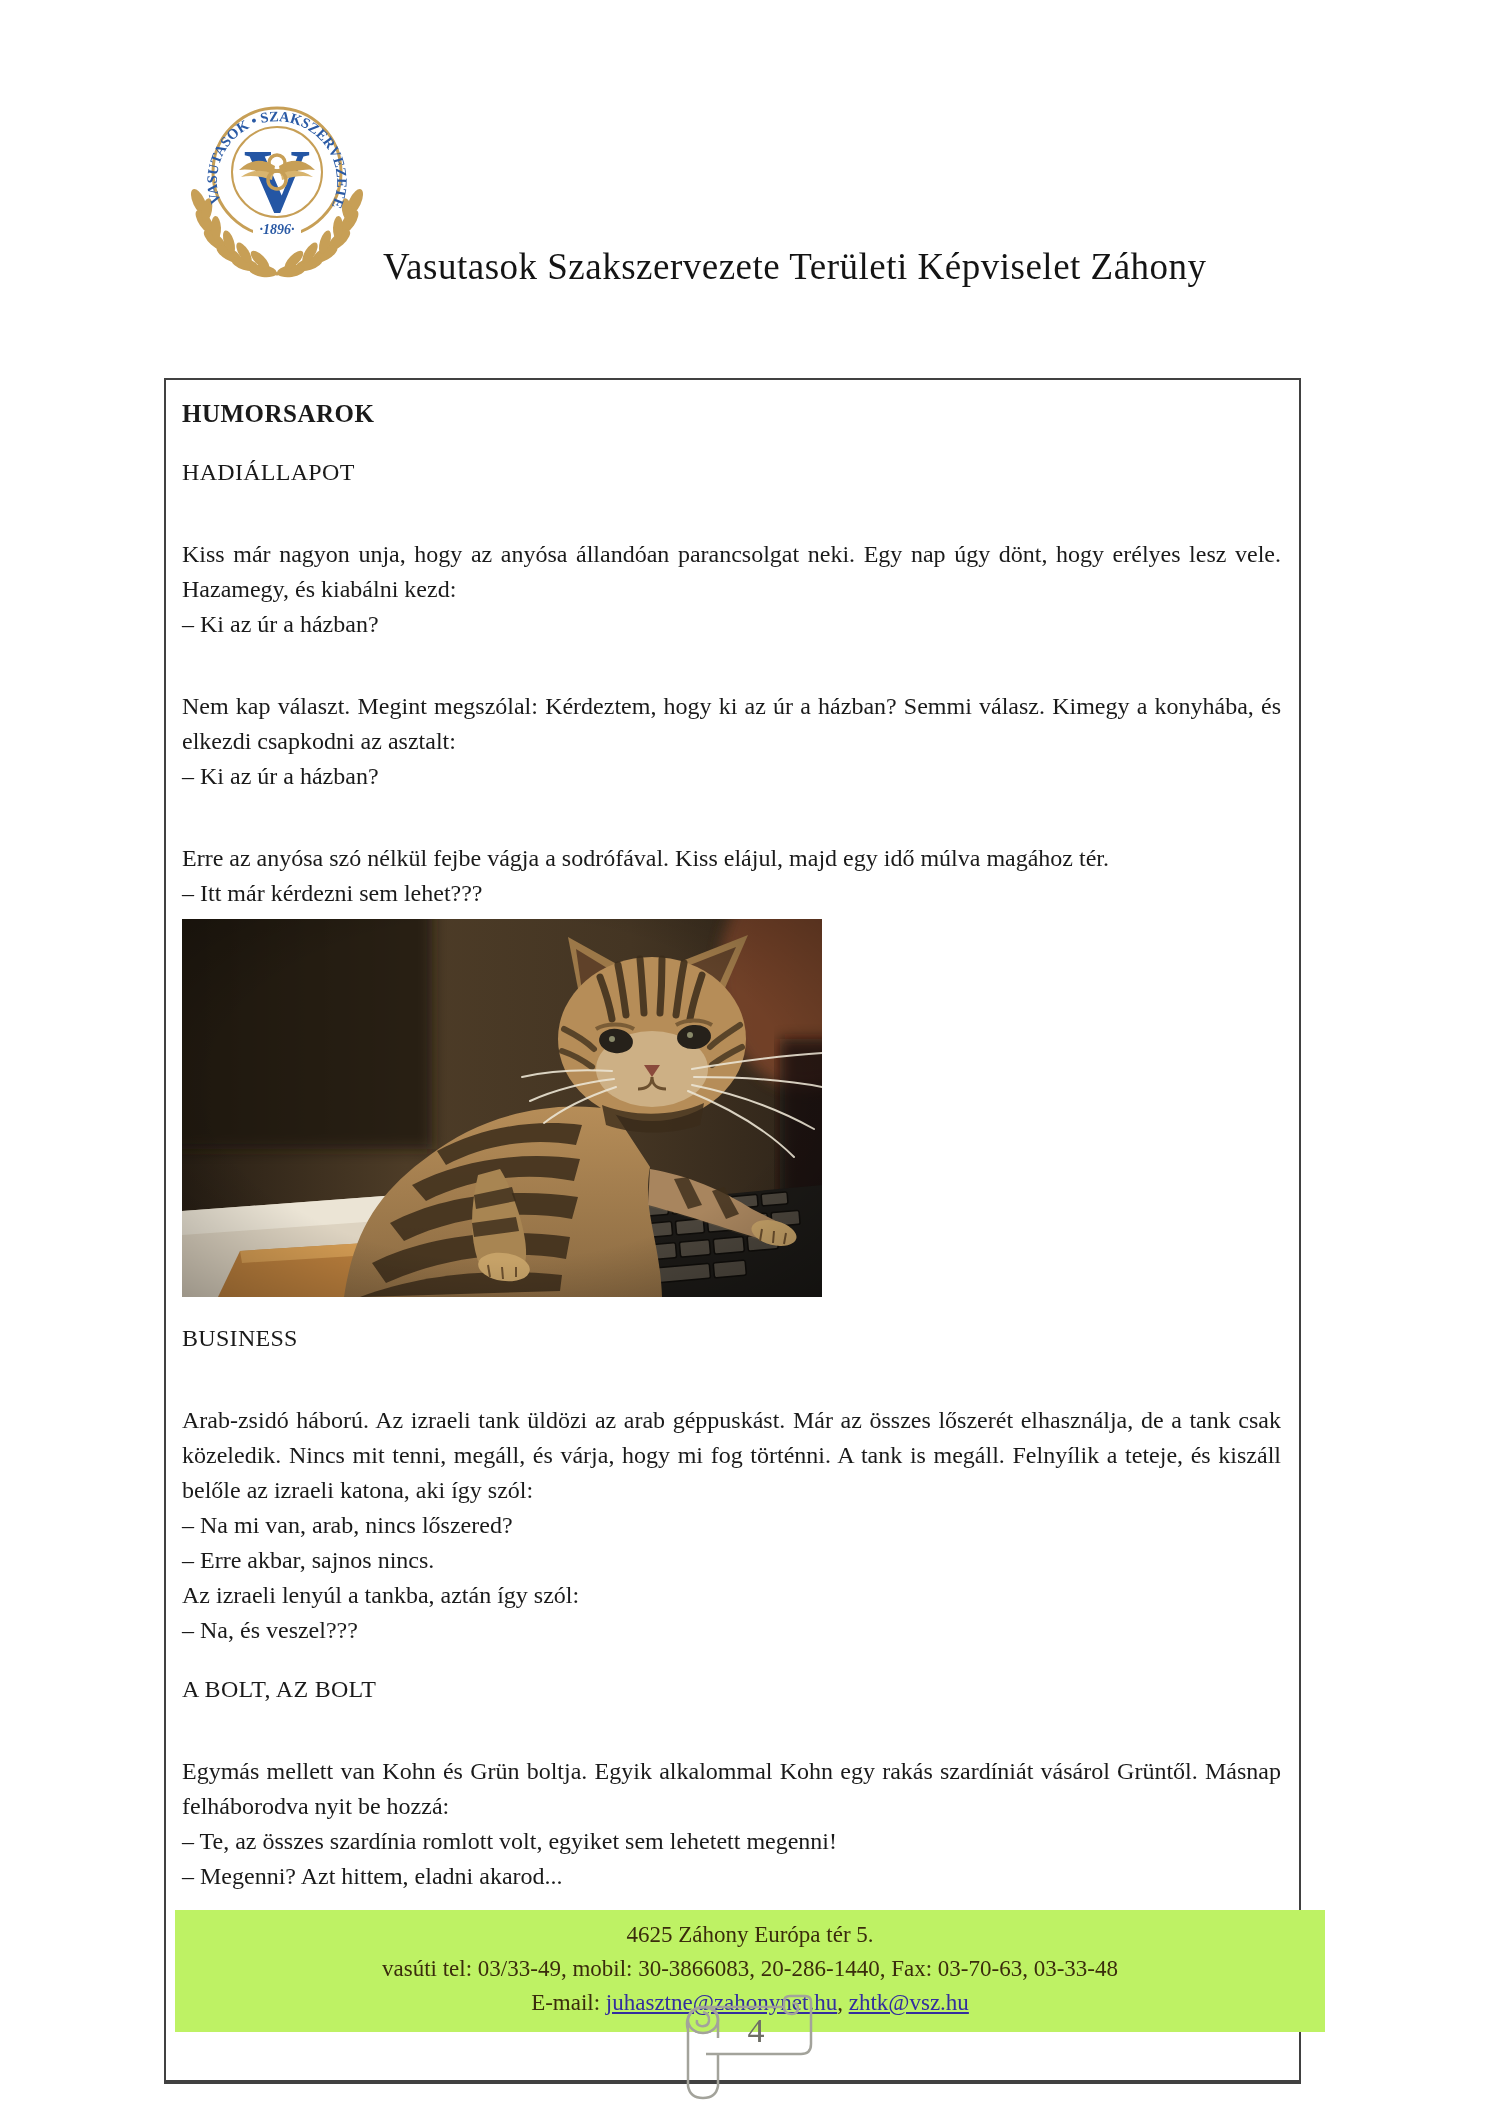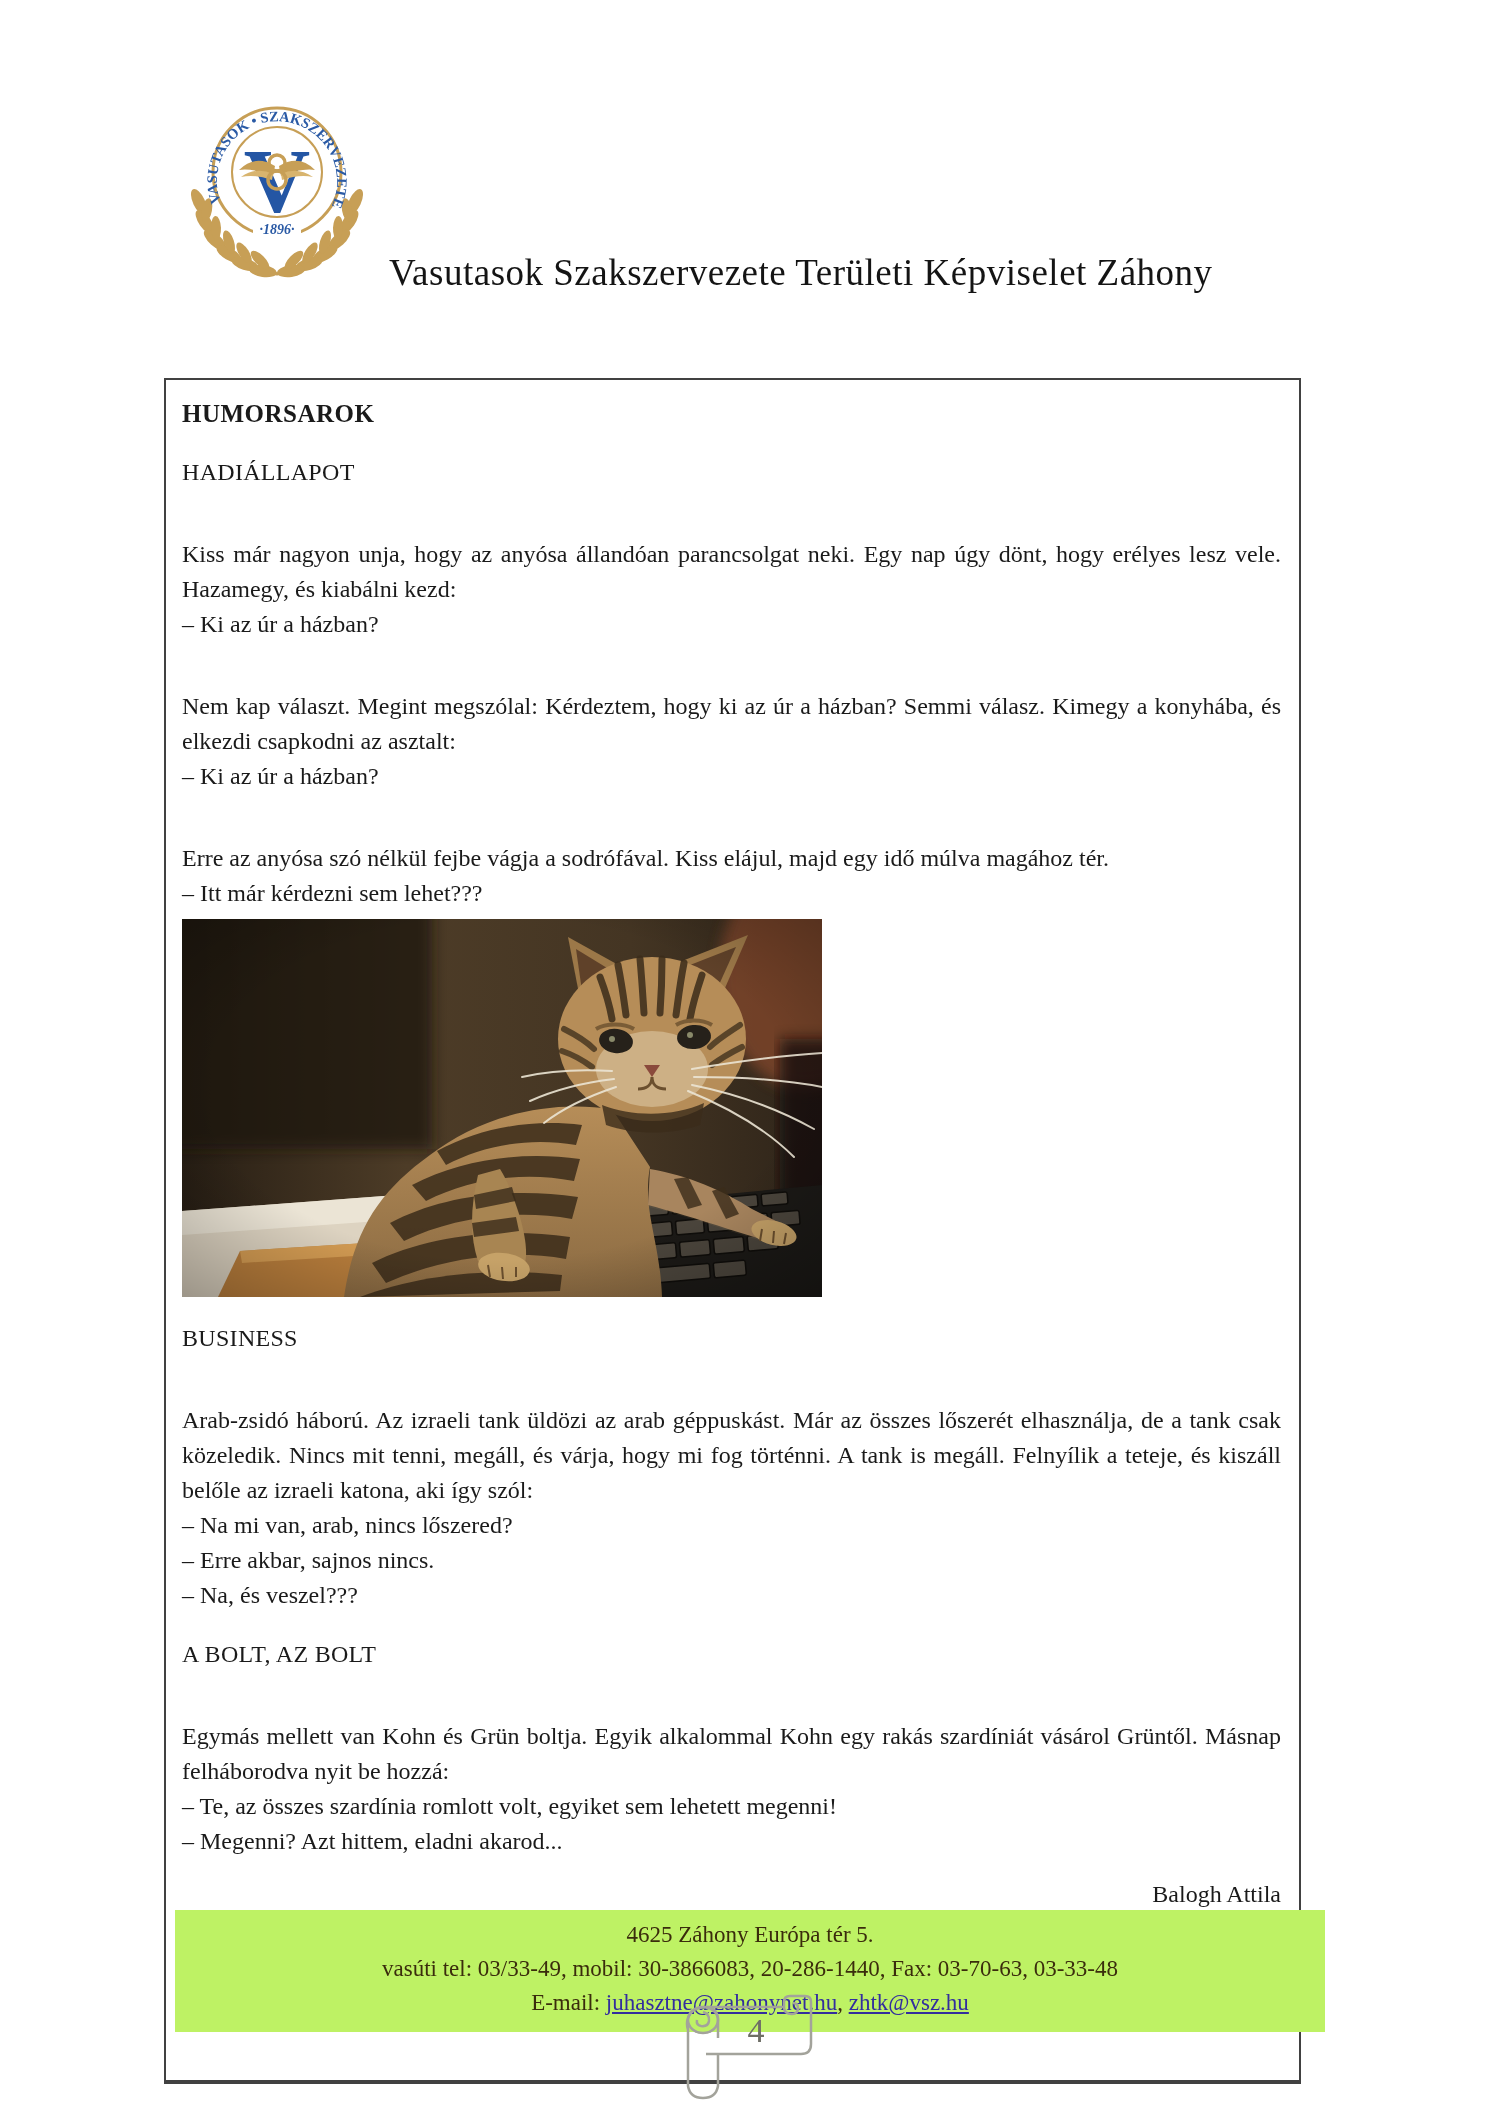--- a/index.html
+++ b/index.html
@@ -88,21 +88,21 @@
         <path d="M132 80 Q 116 64 96 76 L 98 86 Q 118 78 132 80 Z" fill="#c79f56"></path>
         <path d="M130 87 Q 114 76 98 84 L 99 90 Q 116 84 130 87 Z" fill="#d8b46e"></path>
         <circle cx="94" cy="73" r="8" fill="none" stroke="#c79f56" stroke-width="3.5"></circle>
         <circle cx="94" cy="90" r="9" fill="none" stroke="#c79f56" stroke-width="3.5"></circle>
       </g>
       <rect x="70" y="131" width="48" height="17" fill="#ffffff"></rect>
       <text x="94" y="144" text-anchor="middle" font-family="Liberation Serif, serif" font-size="14" font-style="italic" font-weight="bold" fill="#2a5aa5">·1896·</text>
     </svg>
   </div>
 
-  <h1 class="page-title" style="font-weight:normal;margin:8px;">Vasutasok Szakszervezete Területi Képviselet Záhony</h1>
+  <h1 class="page-title" style="font-weight:normal;margin:2px;">Vasutasok Szakszervezete Területi Képviselet Záhony</h1>
 
   <section class="humor-box">
     <div>
         <div class="blk blk-heading-bold">HUMORSAROK</div>
         <div class="blk blk-heading">HADIÁLLAPOT</div>
         <div class="blk blk-para">Kiss már nagyon unja, hogy az anyósa állandóan parancsolgat neki. Egy nap úgy dönt, hogy erélyes lesz vele. Hazamegy, és kiabálni kezd:</div>
         <div class="blk blk-line">– Ki az úr a házban?</div>
         <div class="blk blk-para">Nem kap választ. Megint megszólal: Kérdeztem, hogy ki az úr a házban? Semmi válasz. Kimegy a konyhába, és elkezdi csapkodni az asztalt:</div>
         <div class="blk blk-line">– Ki az úr a házban?</div>
         <div class="blk blk-para">Erre az anyósa szó nélkül fejbe vágja a sodrófával. Kiss elájul, majd egy idő múlva magához tér.</div>
@@ -261,20 +261,21 @@
           <path d="M434 168 C 404 178 380 190 362 204"></path>
         </g>
       </g>
       <rect width="640" height="378" fill="url(#vign)"></rect>
     </svg>
   </figure>
         <div class="blk blk-heading">BUSINESS</div>
         <div class="blk blk-para">Arab-zsidó háború. Az izraeli tank üldözi az arab géppuskást. Már az összes lőszerét elhasználja, de a tank csak közeledik. Nincs mit tenni, megáll, és várja, hogy mi fog történni. A tank is megáll. Felnyílik a teteje, és kiszáll belőle az izraeli katona, aki így szól:</div>
         <div class="blk blk-line">– Na mi van, arab, nincs lőszered?</div>
         <div class="blk blk-line">– Erre akbar, sajnos nincs.</div>
+        <div class="blk blk-line">Az izraeli lenyúl a tankba, aztán így szól:</div>
         <div class="blk blk-line">– Na, és veszel???</div>
         <div class="blk blk-heading">A BOLT, AZ BOLT</div>
         <div class="blk blk-para">Egymás mellett van Kohn és Grün boltja. Egyik alkalommal Kohn egy rakás szardíniát vásárol Grüntől. Másnap felháborodva nyit be hozzá:</div>
         <div class="blk blk-line">– Te, az összes szardínia romlott volt, egyiket sem lehetett megenni!</div>
         <div class="blk blk-line">– Megenni? Azt hittem, eladni akarod...</div>
         <div class="blk blk-signature">Balogh Attila</div>
       </div>
   </section>
 
   <footer class="footer-band" style="background: #bef264;">

